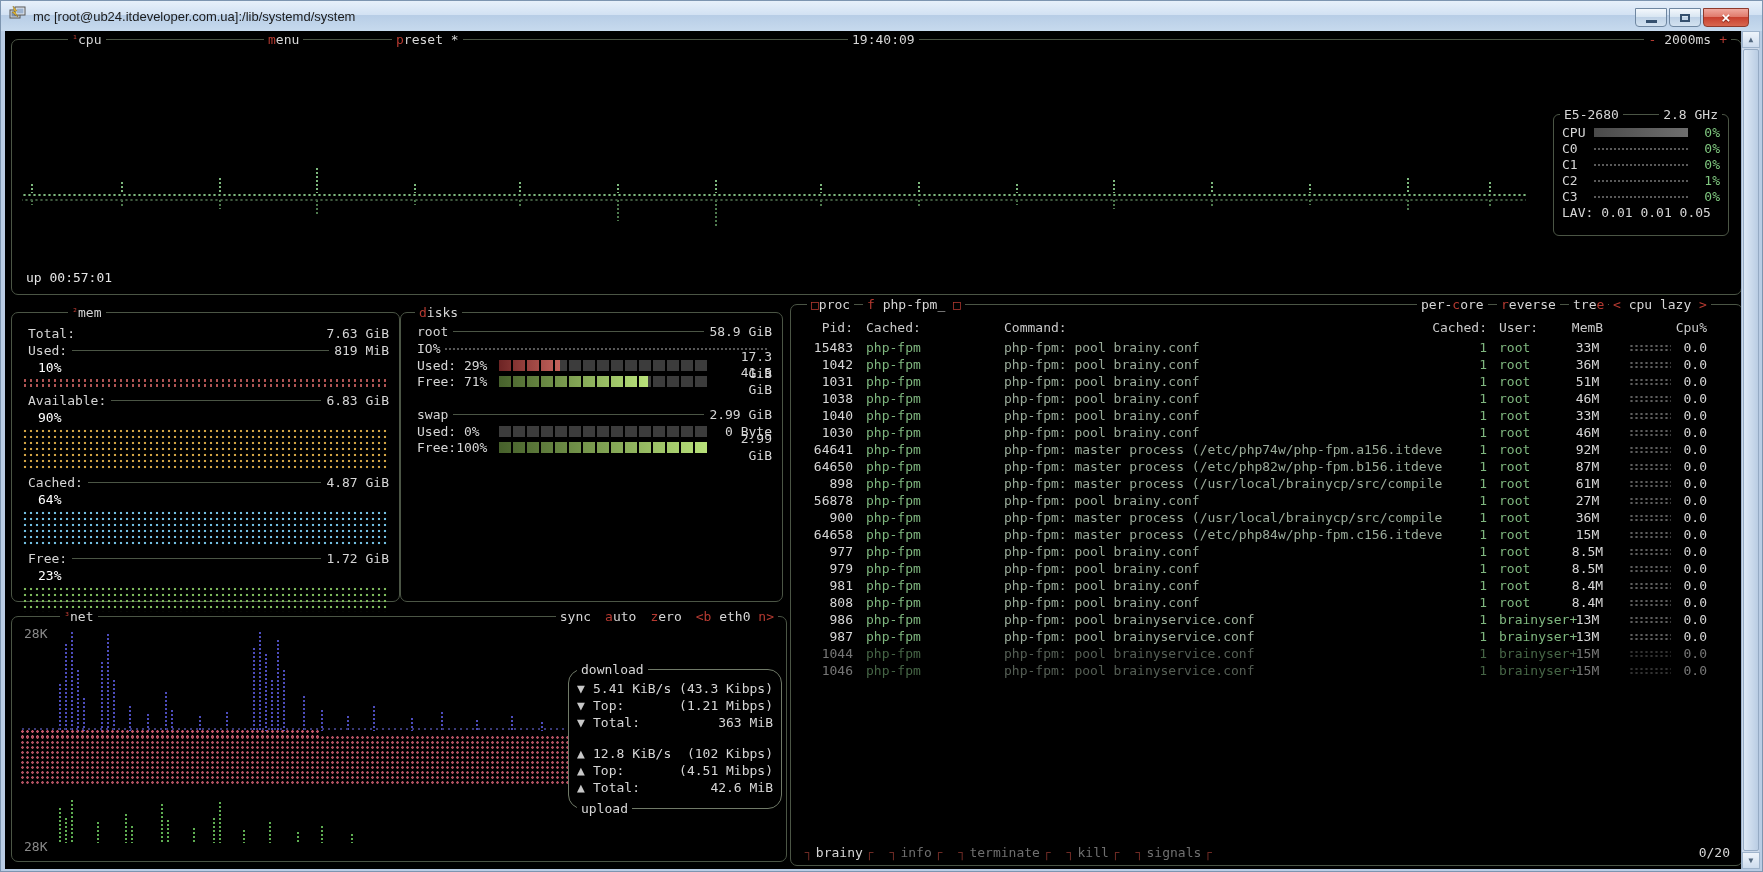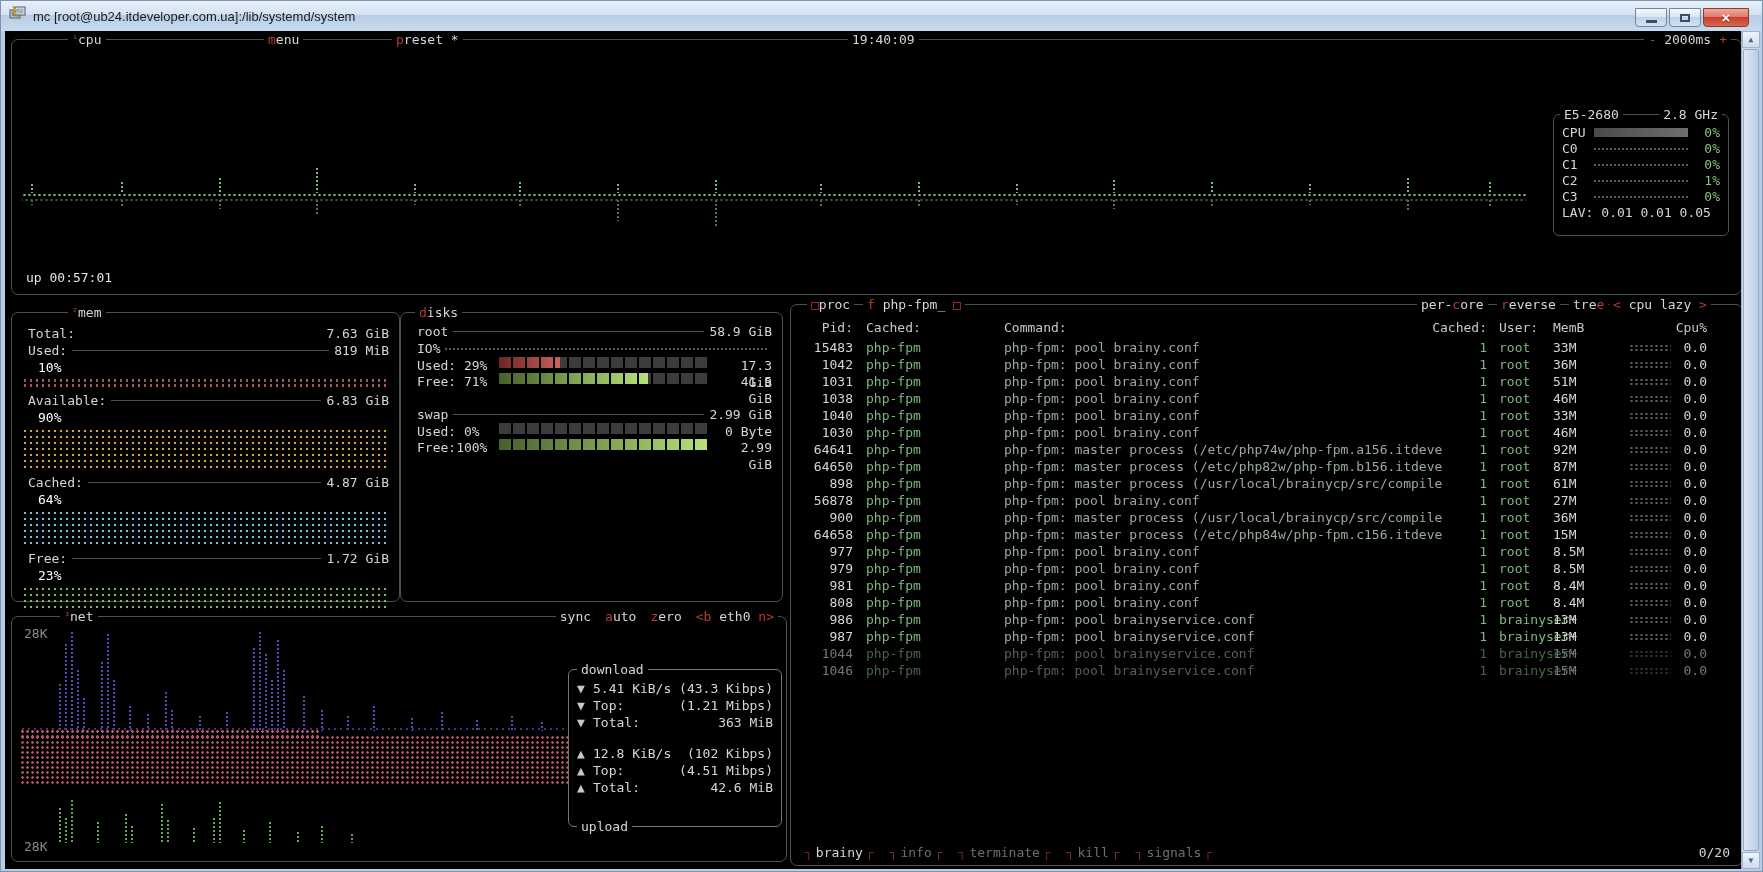--- a/index.html
+++ b/index.html
@@ -72,21 +72,21 @@
   .lrow .val{color:var(--wh);white-space:nowrap}
   .pctrow{height:17px;padding-left:26px;color:#ffffff}
   .memg{margin:2px 10px 4px 10px}
   .g-used{height:10px;background:radial-gradient(circle,#b25555 1.1px,transparent 1.5px) 0 0/6px 5px}
   .g-avail{height:42px;background:radial-gradient(circle,var(--orange) 1.2px,transparent 1.6px) 0 0/6px 6px}
   .g-cached{height:36px;background:radial-gradient(circle,var(--cyan) 1.2px,transparent 1.6px) 0 0/6px 6px}
   .g-free{height:26px;background:radial-gradient(circle,#7db85c 1.2px,transparent 1.6px) 0 0/6px 6px}
   
   #mem-box{left:6px;top:281px;width:389px;height:290px;padding-top:12px}
   #disks-box{left:395px;top:281px;width:383px;height:290px;padding-top:10px}
-  .brow{display:flex;align-items:flex-start;height:16px;padding:0 10px 0 16px}
+  .brow{display:flex;align-items:center;height:16px;padding:0 10px 0 16px}
   .brow .blab{width:82px;color:var(--wh);white-space:nowrap}
   .brow .bar{position:relative;width:210px;height:11px;background:#3c3c3c;margin-right:6px}
   .brow .bar .fill{position:absolute;left:0;top:0;bottom:0}
   .fill.red{background:linear-gradient(90deg,#6d2424,#c6635c)}
   .fill.green{background:linear-gradient(90deg,#46602b,#b9e27a)}
   .bar::after{content:"";position:absolute;inset:0;background:repeating-linear-gradient(90deg,transparent 0 12px,#000 12px 14px)}
   .brow .bval{flex:1;text-align:right;color:var(--wh)}
   
   #net-box{left:6px;top:585px;width:776px;height:246px}
   #net-btns{position:absolute;top:-9px;right:8px;display:flex;gap:14px;background:#000;padding:0 4px}
@@ -96,37 +96,37 @@
     background:radial-gradient(circle,#3a3a7a 1px,transparent 1.3px) 0 0/6px 4px}
   .ncol{position:absolute;bottom:0;width:5px}
   .ncol.blue{background:radial-gradient(circle,var(--nblue) 1px,transparent 1.3px) 0 0/4px 4px}
   .ncol.green{background:radial-gradient(circle,var(--ngrn) 1px,transparent 1.3px) 0 0/4px 4px}
   #net-band{position:absolute;left:8px;top:118px;width:548px;height:50px;
     background:radial-gradient(circle,var(--rose) 1.2px,transparent 1.5px) 0 0/5px 5px}
   #net-band2{position:absolute;left:8px;top:112px;width:300px;height:8px;
     background:radial-gradient(circle,#c55a6c 1.2px,transparent 1.5px) 0 0/5px 5px}
   #net-green{position:absolute;left:8px;top:170px;width:420px;height:56px}
   
-  #net-info{position:absolute;left:556px;top:52px;width:214px;height:158px;border:1px solid #707a68;border-radius:6px;padding:10px 8px 0 8px}
+  #net-info{position:absolute;left:556px;top:52px;width:214px;height:140px;border:1px solid #707a68;border-radius:14px;padding:10px 8px 0 8px}
   #net-info .onb{left:8px;color:var(--wh)}
   #net-info .onbb{left:8px;color:var(--wh)}
   .nrow{display:flex;height:17px;align-items:center}
   .nrow .arr{width:16px;color:#c8c8c8}
   .nrow .nlab{color:var(--wh);white-space:nowrap}
   .nrow .nval{flex:1;text-align:right;color:var(--wh);white-space:nowrap}
   .nrow.gap{height:14px}
   
   #proc-box{left:785px;top:273px;width:953px;height:562px}
   .pc{position:absolute;white-space:nowrap}
   .c-pid{left:6px;width:56px;text-align:right}
   .c-prog{left:75px;width:130px}
   .c-cmd{left:213px;width:452px;overflow:hidden}
   .c-th{left:610px;width:86px;text-align:right}
   .c-user{left:708px;width:100px}
-  .c-mem{left:762px;width:69px;text-align:left}
+  .c-mem{left:762px;width:69px;text-align:center}
   .c-graph{left:838px;width:42px;top:5px;height:8px}
   .c-cpu{left:868px;width:48px;text-align:right}
   #proc-cols{position:absolute;left:0;top:14px;right:0;height:17px;color:#c9c9c9}
   #proc-rows{position:absolute;left:0;top:34px;right:0;bottom:30px;overflow:hidden}
   .prow{position:relative;height:17px}
   .rowdots{background:radial-gradient(circle,#5e5e5e 1px,transparent 1.3px) 0 0/5px 4px}
   #proc-foot{position:absolute;left:14px;bottom:4px;display:flex;gap:16px}
   .fbtn{color:#6f6f6f}
   .fbtn::before{content:"┐";color:var(--dimred);margin-right:3px}
   .fbtn::after{content:"┌";color:var(--dimred);margin-left:3px}

